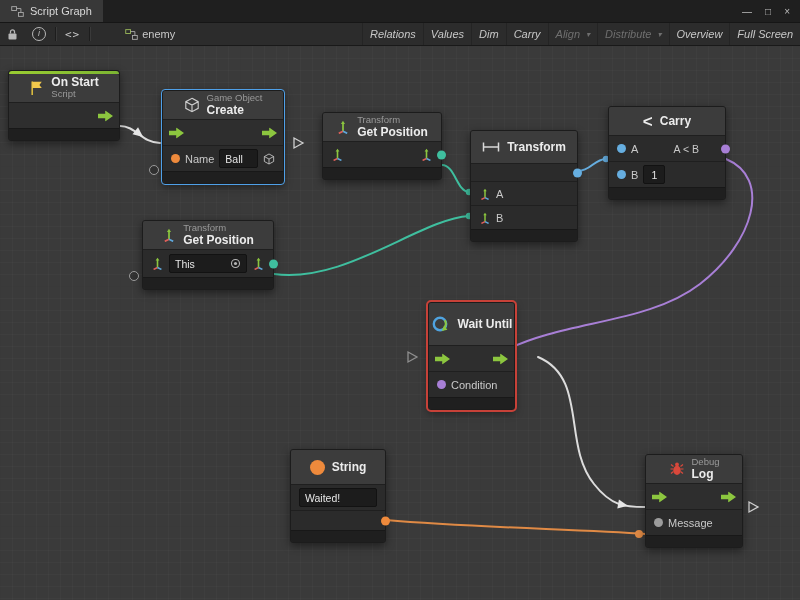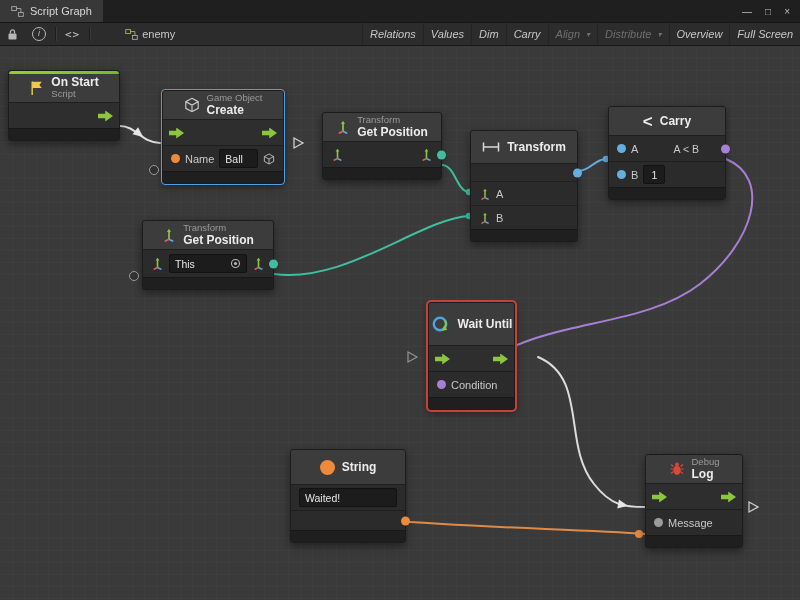--- a/index.html
+++ b/index.html
@@ -386,21 +386,21 @@
               <use href="#i-flow"></use>
             </svg></span>
       </div>
       <div class="n-row">
         <span class="dot purple"></span>
         <span class="plabel">Condition</span>
       </div>
       <div class="n-footer"></div>
     </div>
 
-    <div class="node" style="left:290px;top:403px;width:116px;">
+    <div class="node" style="left:290px;top:403px;width:96px;">
       <div class="n-header h34">
         <span class="string-circle"></span>
         <div class="n-title">String</div>
       </div>
       <div class="n-row">
         <span class="field grow">Waited!</span>
       </div>
       <div class="n-row h20">
         <span class="dot orange edge-r"></span>
       </div>

